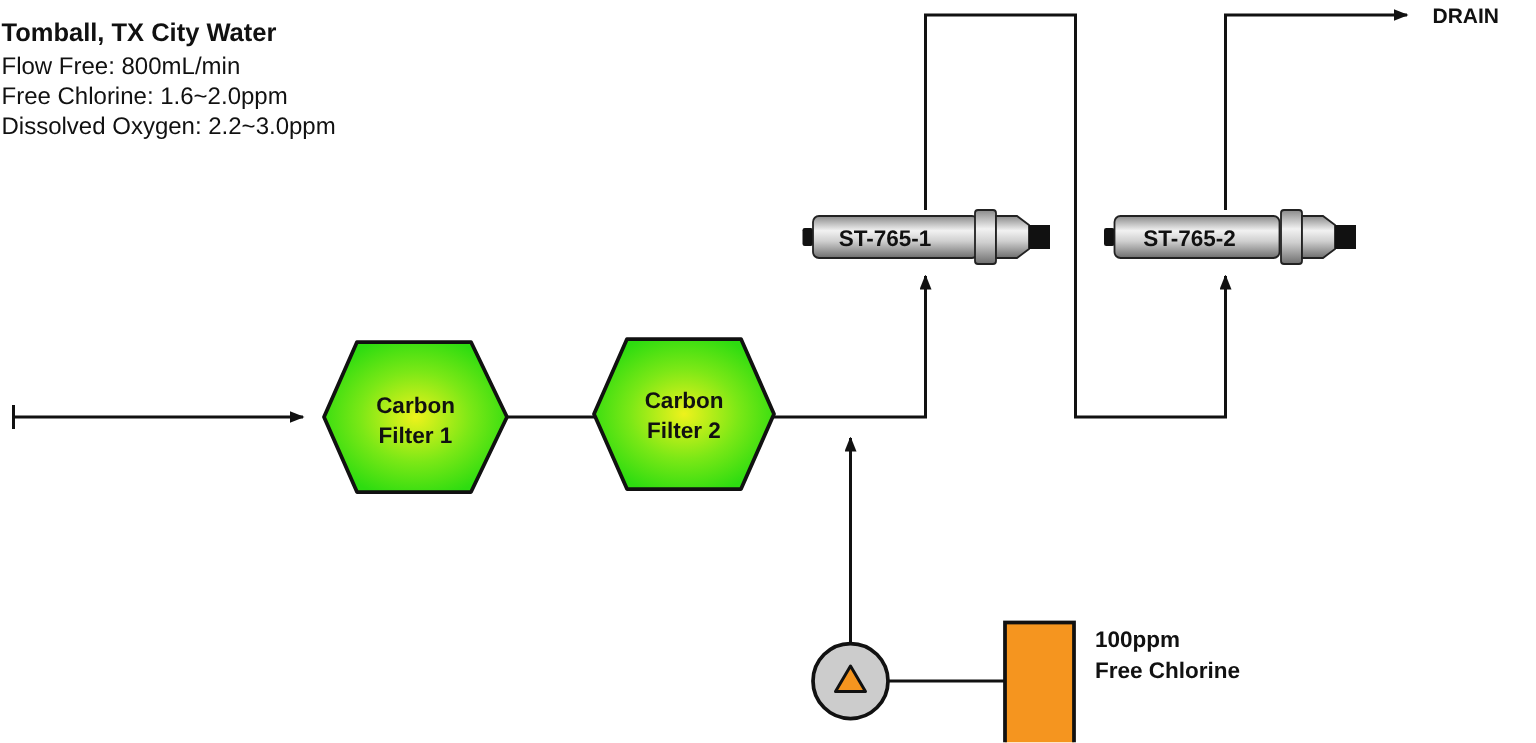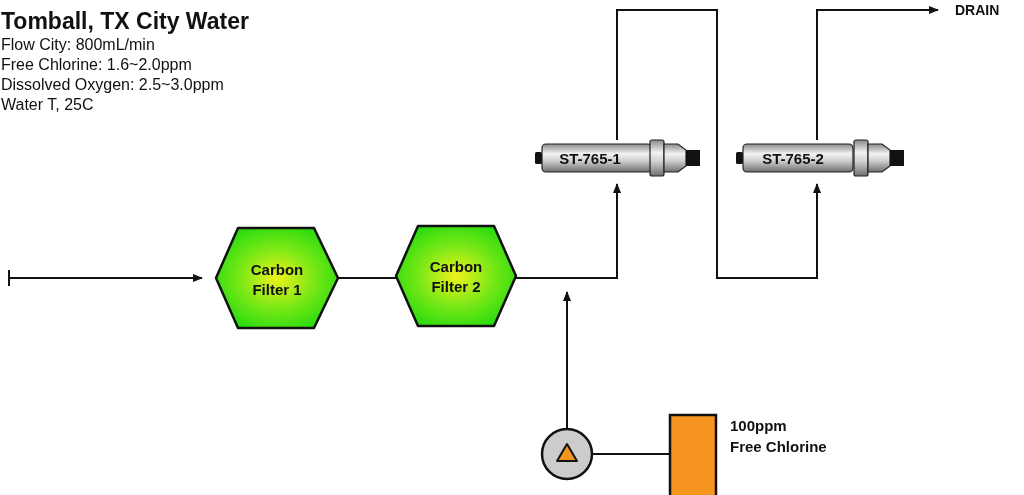--- a/index.html
+++ b/index.html
@@ -1,31 +1,30 @@
 <!DOCTYPE html>
 <html><head>
 <meta charset="utf-8">
 <style>
   html,body{margin:0;padding:0;background:#fff;}
   body{width:1024px;height:495px;position:relative;overflow:hidden;font-family:"Liberation Sans",sans-serif;}
   .info{position:absolute;left:1px;top:8px;color:#111;}
-  .title{font-weight:bold;font-size:23px;line-height:27px;}
+  .title{font-weight:bold;font-size:17px;line-height:27px;}
   .line{font-size:16px;line-height:20px;}
   svg{position:absolute;left:0;top:0;}
   .lbl{font-family:"Liberation Sans",sans-serif;font-weight:bold;fill:#111;}
 </style>
 </head>
 <body>
 
 <div class="info">
   <div class="title">Tomball, TX City Water</div>
-  <div class="line">Flow City: 800mL/min</div>
+  <div class="line">Flow Free: 800mL/min</div>
   <div class="line">Free Chlorine: 1.6~2.0ppm</div>
-  <div class="line">Dissolved Oxygen: 2.5~3.0ppm</div>
-  <div class="line">Water T, 25C</div>
+  <div class="line">Dissolved Oxygen: 2.2~3.0ppm</div>
 </div>
 
 <svg width="1024" height="495" viewBox="0 0 1024 495">
   <defs>
     <radialGradient id="gGreen" cx="50%" cy="50%" r="55%">
       <stop offset="0%" stop-color="#eef21c"></stop>
       <stop offset="55%" stop-color="#7be816"></stop>
       <stop offset="100%" stop-color="#2ddc10"></stop>
     </radialGradient>
     <linearGradient id="gMetal" x1="0" y1="0" x2="0" y2="1">

